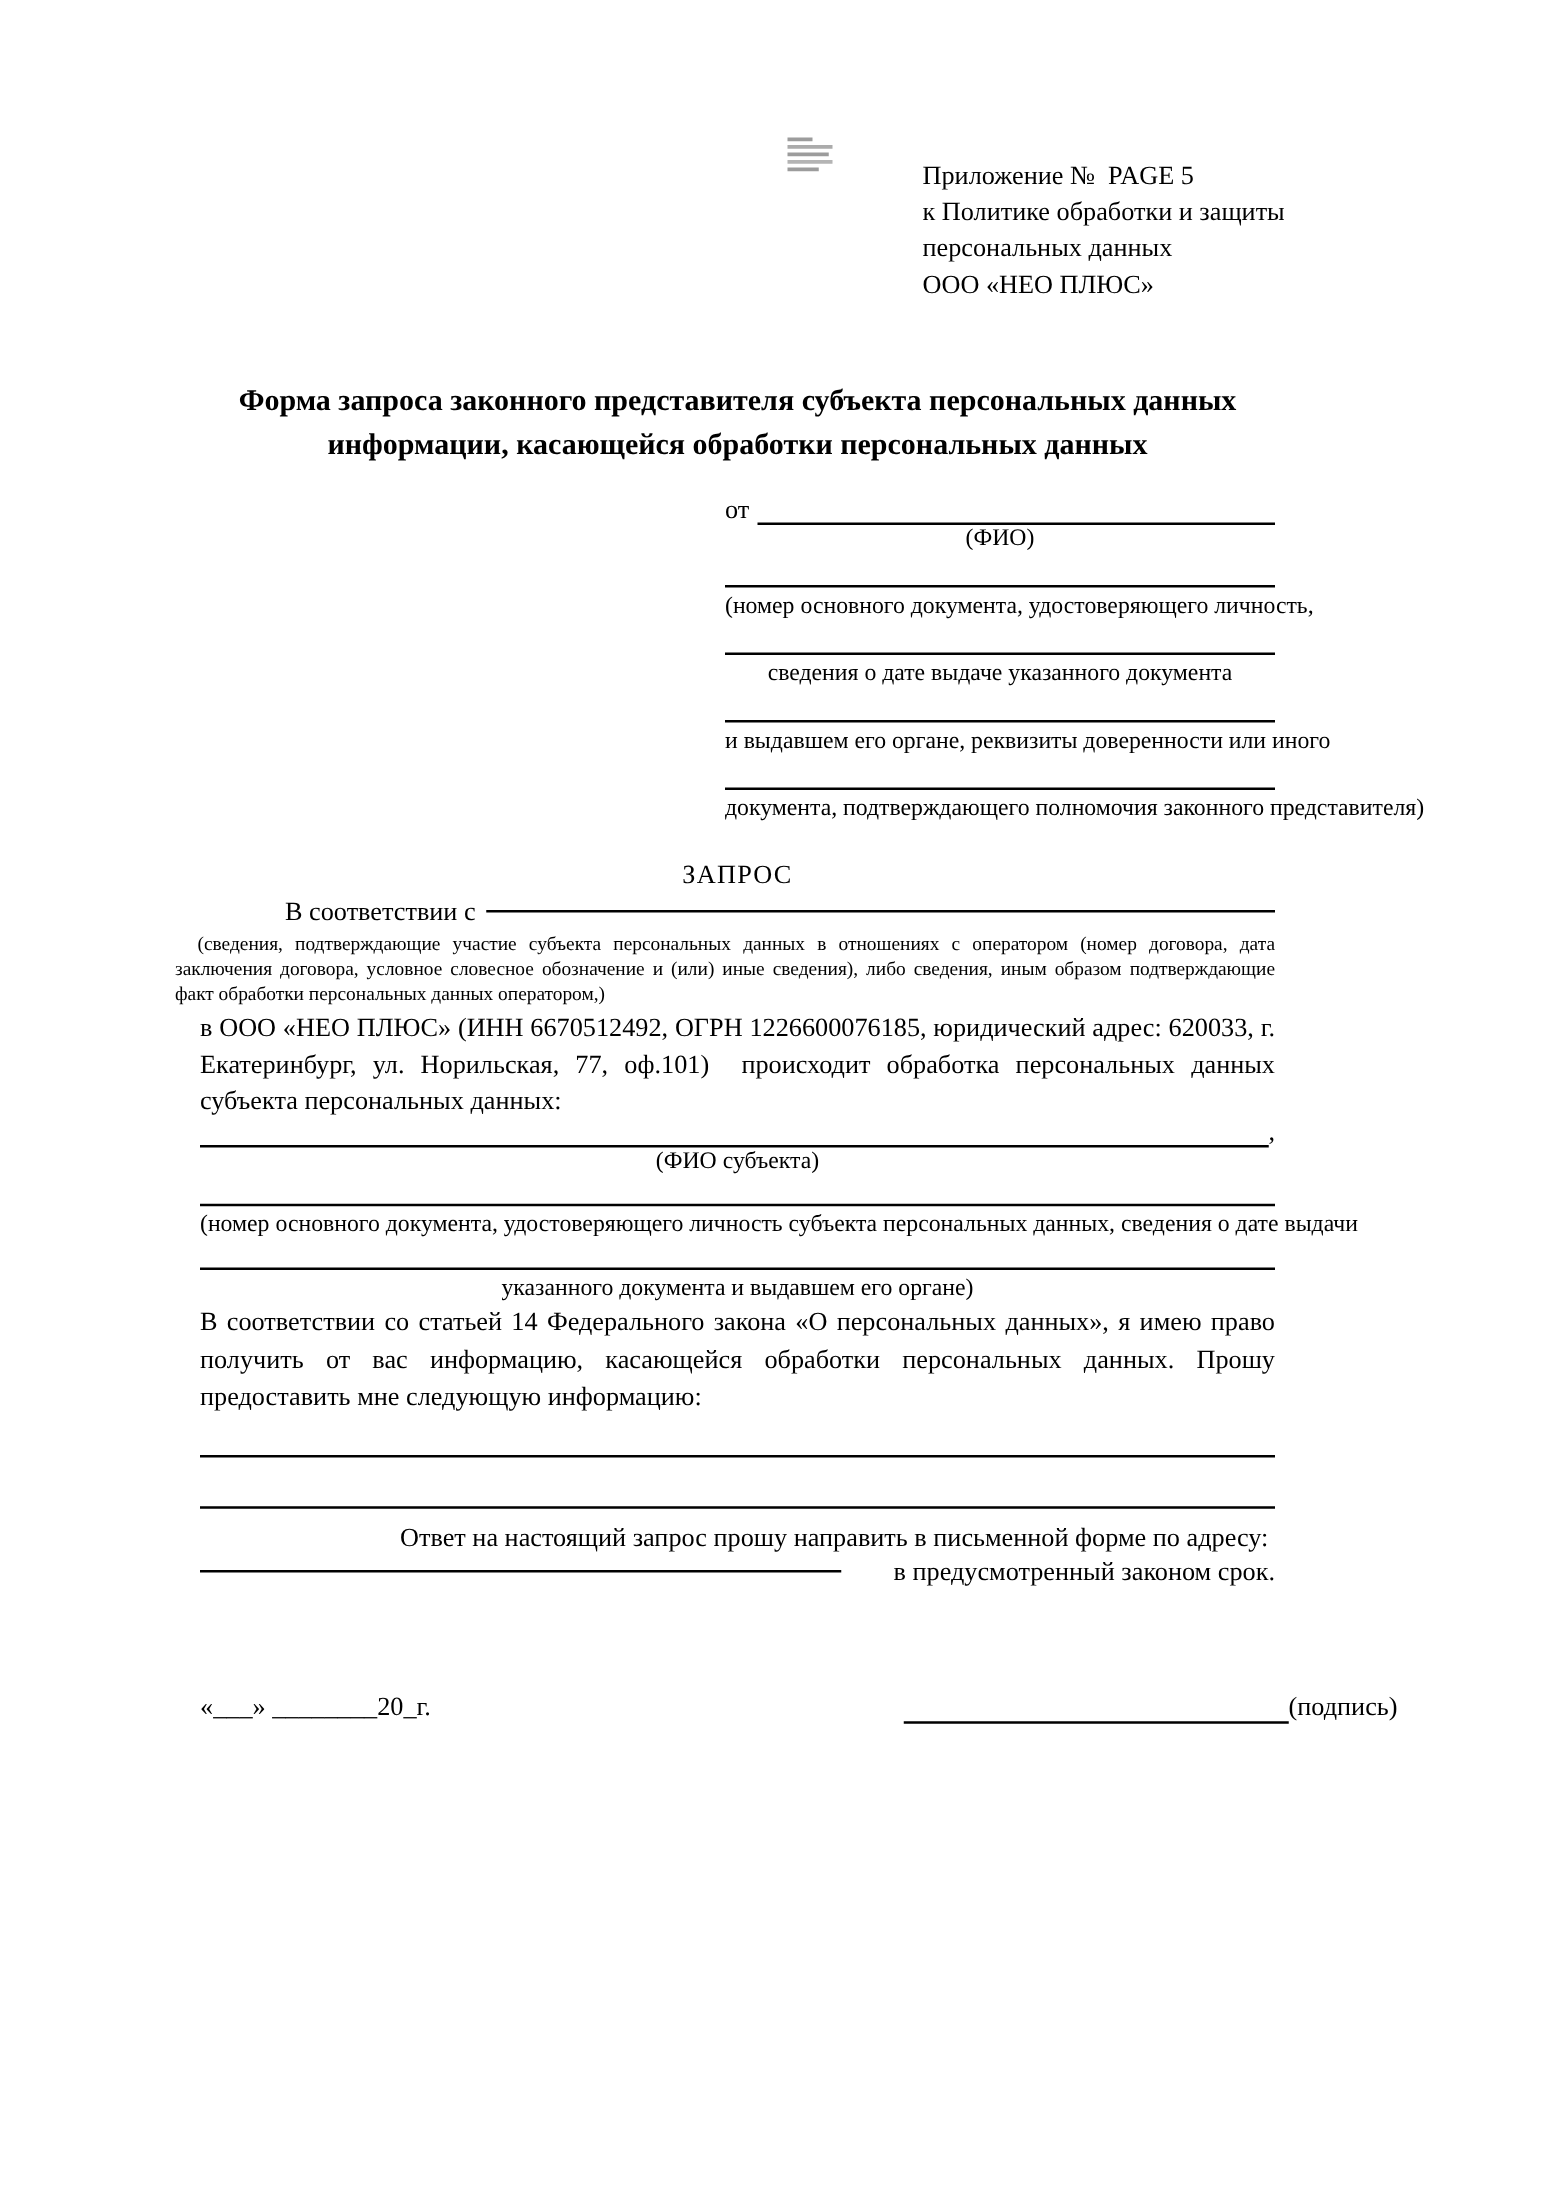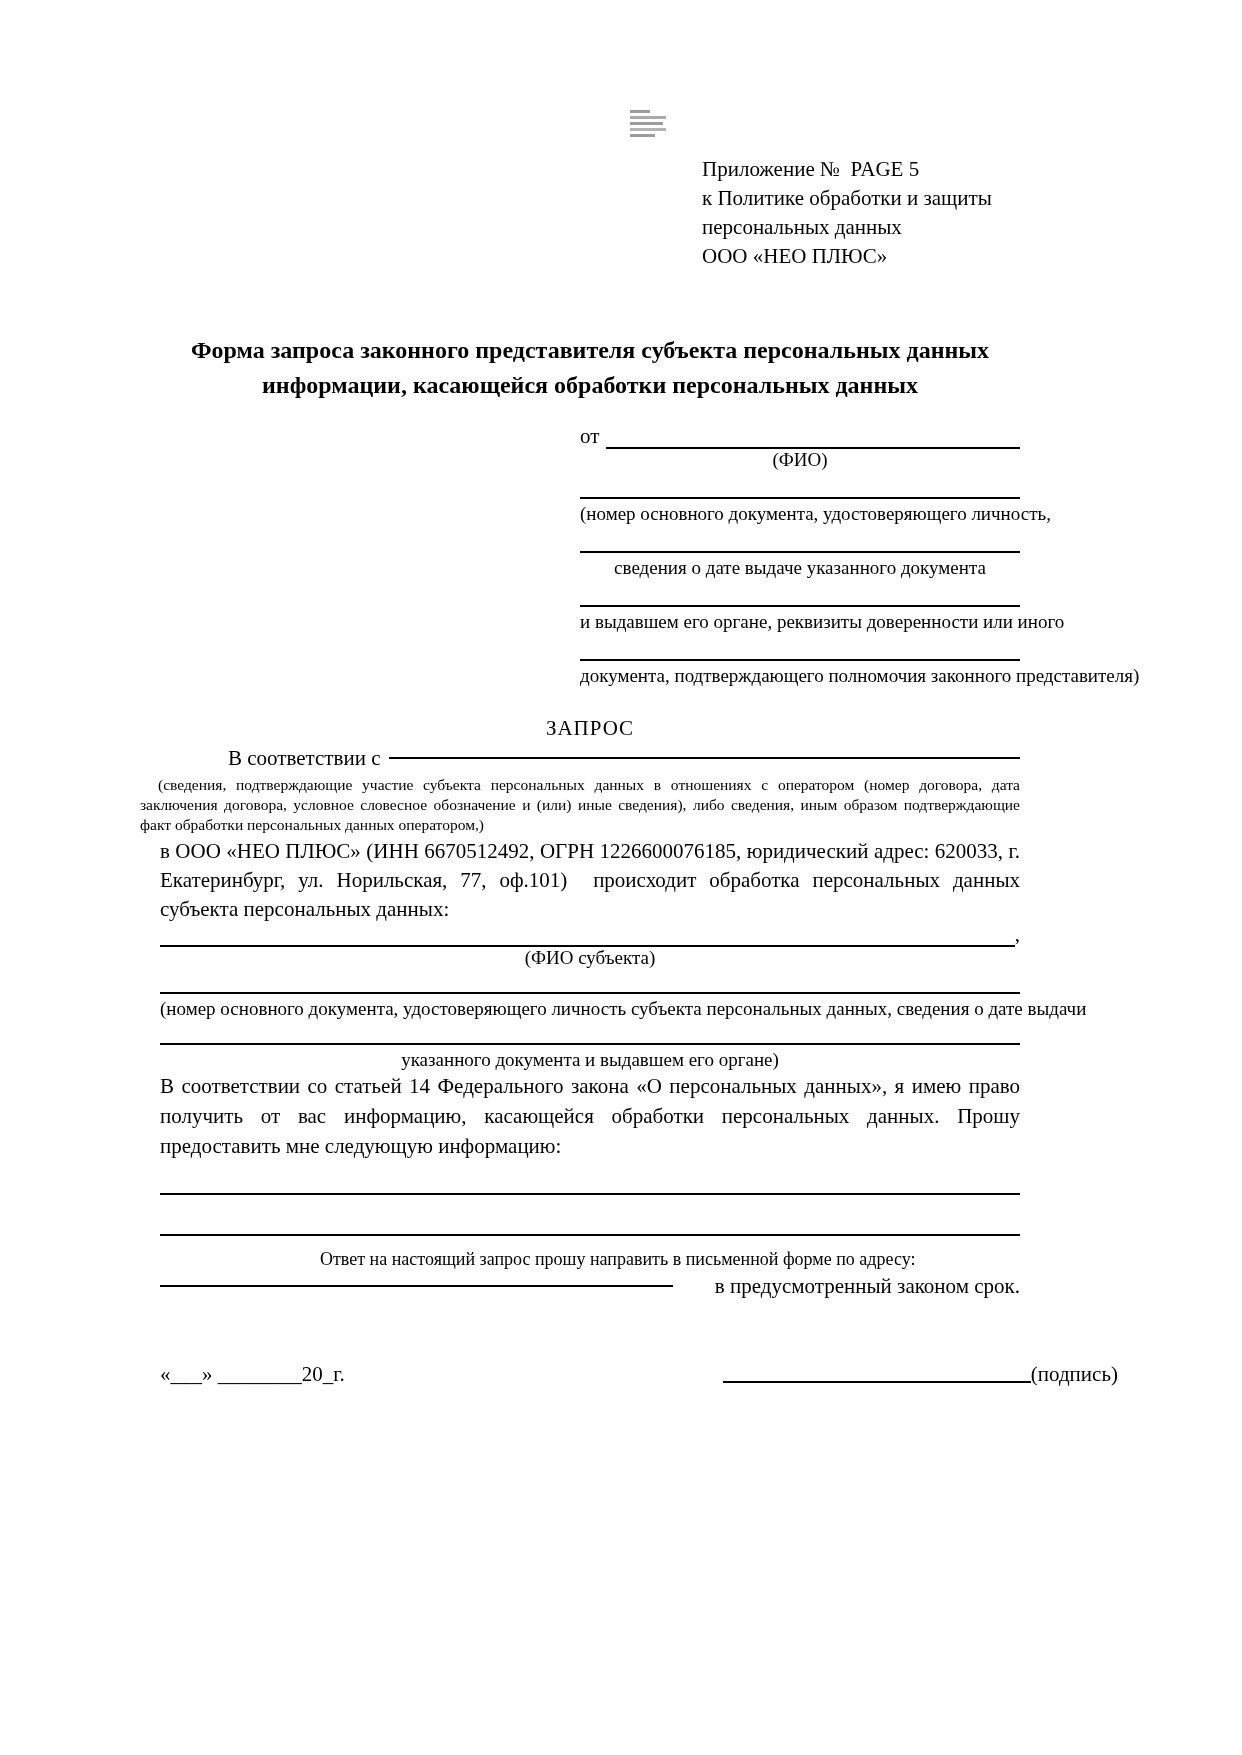--- a/index.html
+++ b/index.html
@@ -9,21 +9,21 @@
     background:#ffffff;
     color:#000000;
     font-family:"Liberation Serif","DejaVu Serif",serif;
     box-sizing:border-box;
     padding-top:108px;
     overflow:hidden;
   }
   .content { margin-left:160px; width:860px; }
 
   
-  .hdr { display:flex; align-items:flex-start; margin-left:630px;flex-direction:column; }
+  .hdr { display:flex; align-items:flex-start; margin-left:630px; }
   .obj-icon { width:36px; margin-top:2px; display:flex; flex-direction:column; gap:3px; }
   .obj-icon .bar { height:3px; background:#9c9c9c; }
   .obj-icon .b1 { width:55%; }
   .obj-icon .b2 { width:100%; background:#ababab; }
   .obj-icon .b3 { width:92%; }
   .obj-icon .b4 { width:100%; background:#b4b4b4; }
   .obj-icon .b5 { width:70%; }
   .hdr-text { margin-left:72px; margin-top:18px; font-size:21px; line-height:29px; }
 
   
@@ -44,27 +44,27 @@
   .intro-row .fill { flex:1; border-bottom:2px solid #000; margin-left:8px; }
   .smallprint { margin-left:-20px; width:880px; margin-top:4px; font-size:15.5px; line-height:20px; text-align:justify; text-indent:18px; }
   .para { font-size:21px; text-align:justify; }
   .op-para { margin-top:2px; line-height:29px; }
   .subject-row { display:flex; align-items:flex-end; margin-top:2px; font-size:21px; height:21px; }
   .subject-row .fill { flex:1; border-bottom:2px solid #000; }
   .blank-b { height:25px; border-bottom:2px solid #000; margin-bottom:6px; }
   .law-para { margin-top:2px; line-height:30px; }
   .blank-c1 { margin-top:8px; height:24px; border-bottom:2px solid #000; }
   .blank-c2 { height:39px; border-bottom:2px solid #000; }
-  .reply1 { margin-top:10px; font-size:18px; line-height:27px; padding-left:160px; }
+  .reply1 { margin-top:10px; font-size:21px; line-height:27px; padding-left:160px; }
   .reply2 { display:flex; align-items:center; font-size:21px; line-height:26px;gap:40px; }
   .reply2 .fill { flex:1; border-bottom:2px solid #000; margin-right:2px; }
 
   
   .footer { margin-top:62px; width:958px; display:flex; justify-content:space-between; align-items:flex-end; font-size:21px; line-height:27px; }
-  .sig { display:flex; align-items:flex-start; }
+  .sig { display:flex; align-items:flex-end;margin-top:20px; }
   .sigline { width:308px; border-bottom:2px solid #000; height:20px; }
 </style>
 </head>
 <body>
 
 <div class="page">
 
   <div class="hdr">
     <div class="obj-icon">
       <div class="bar b1"></div>

